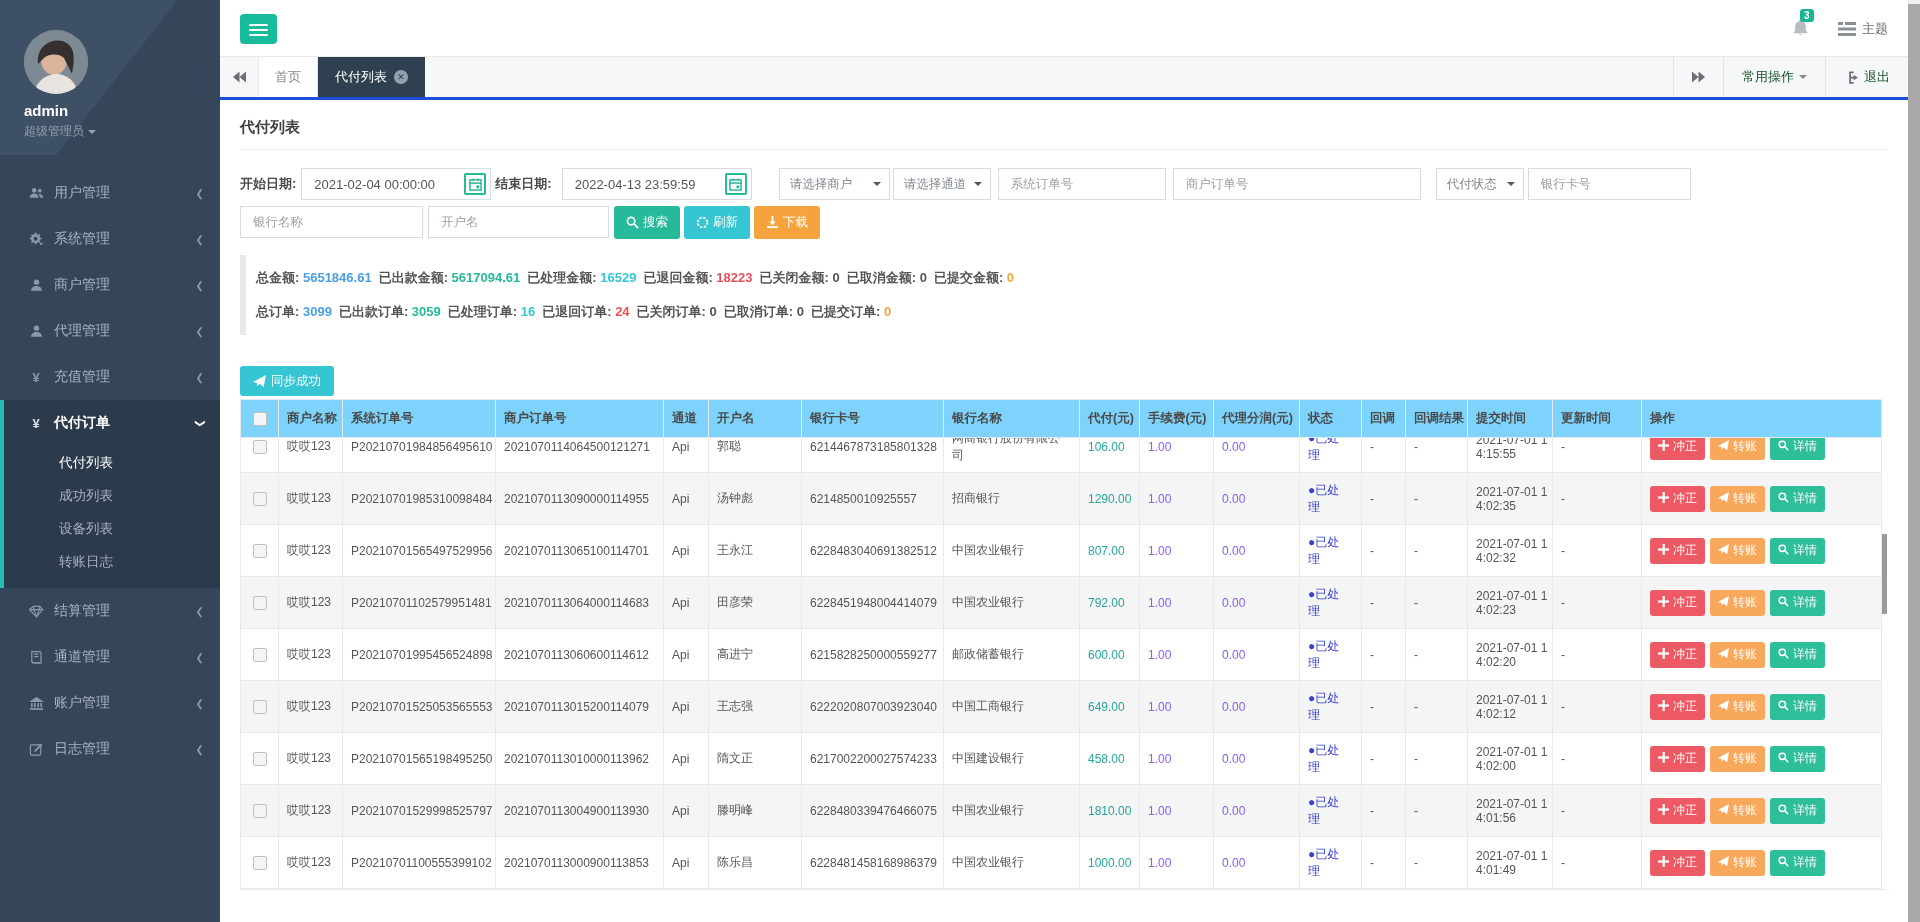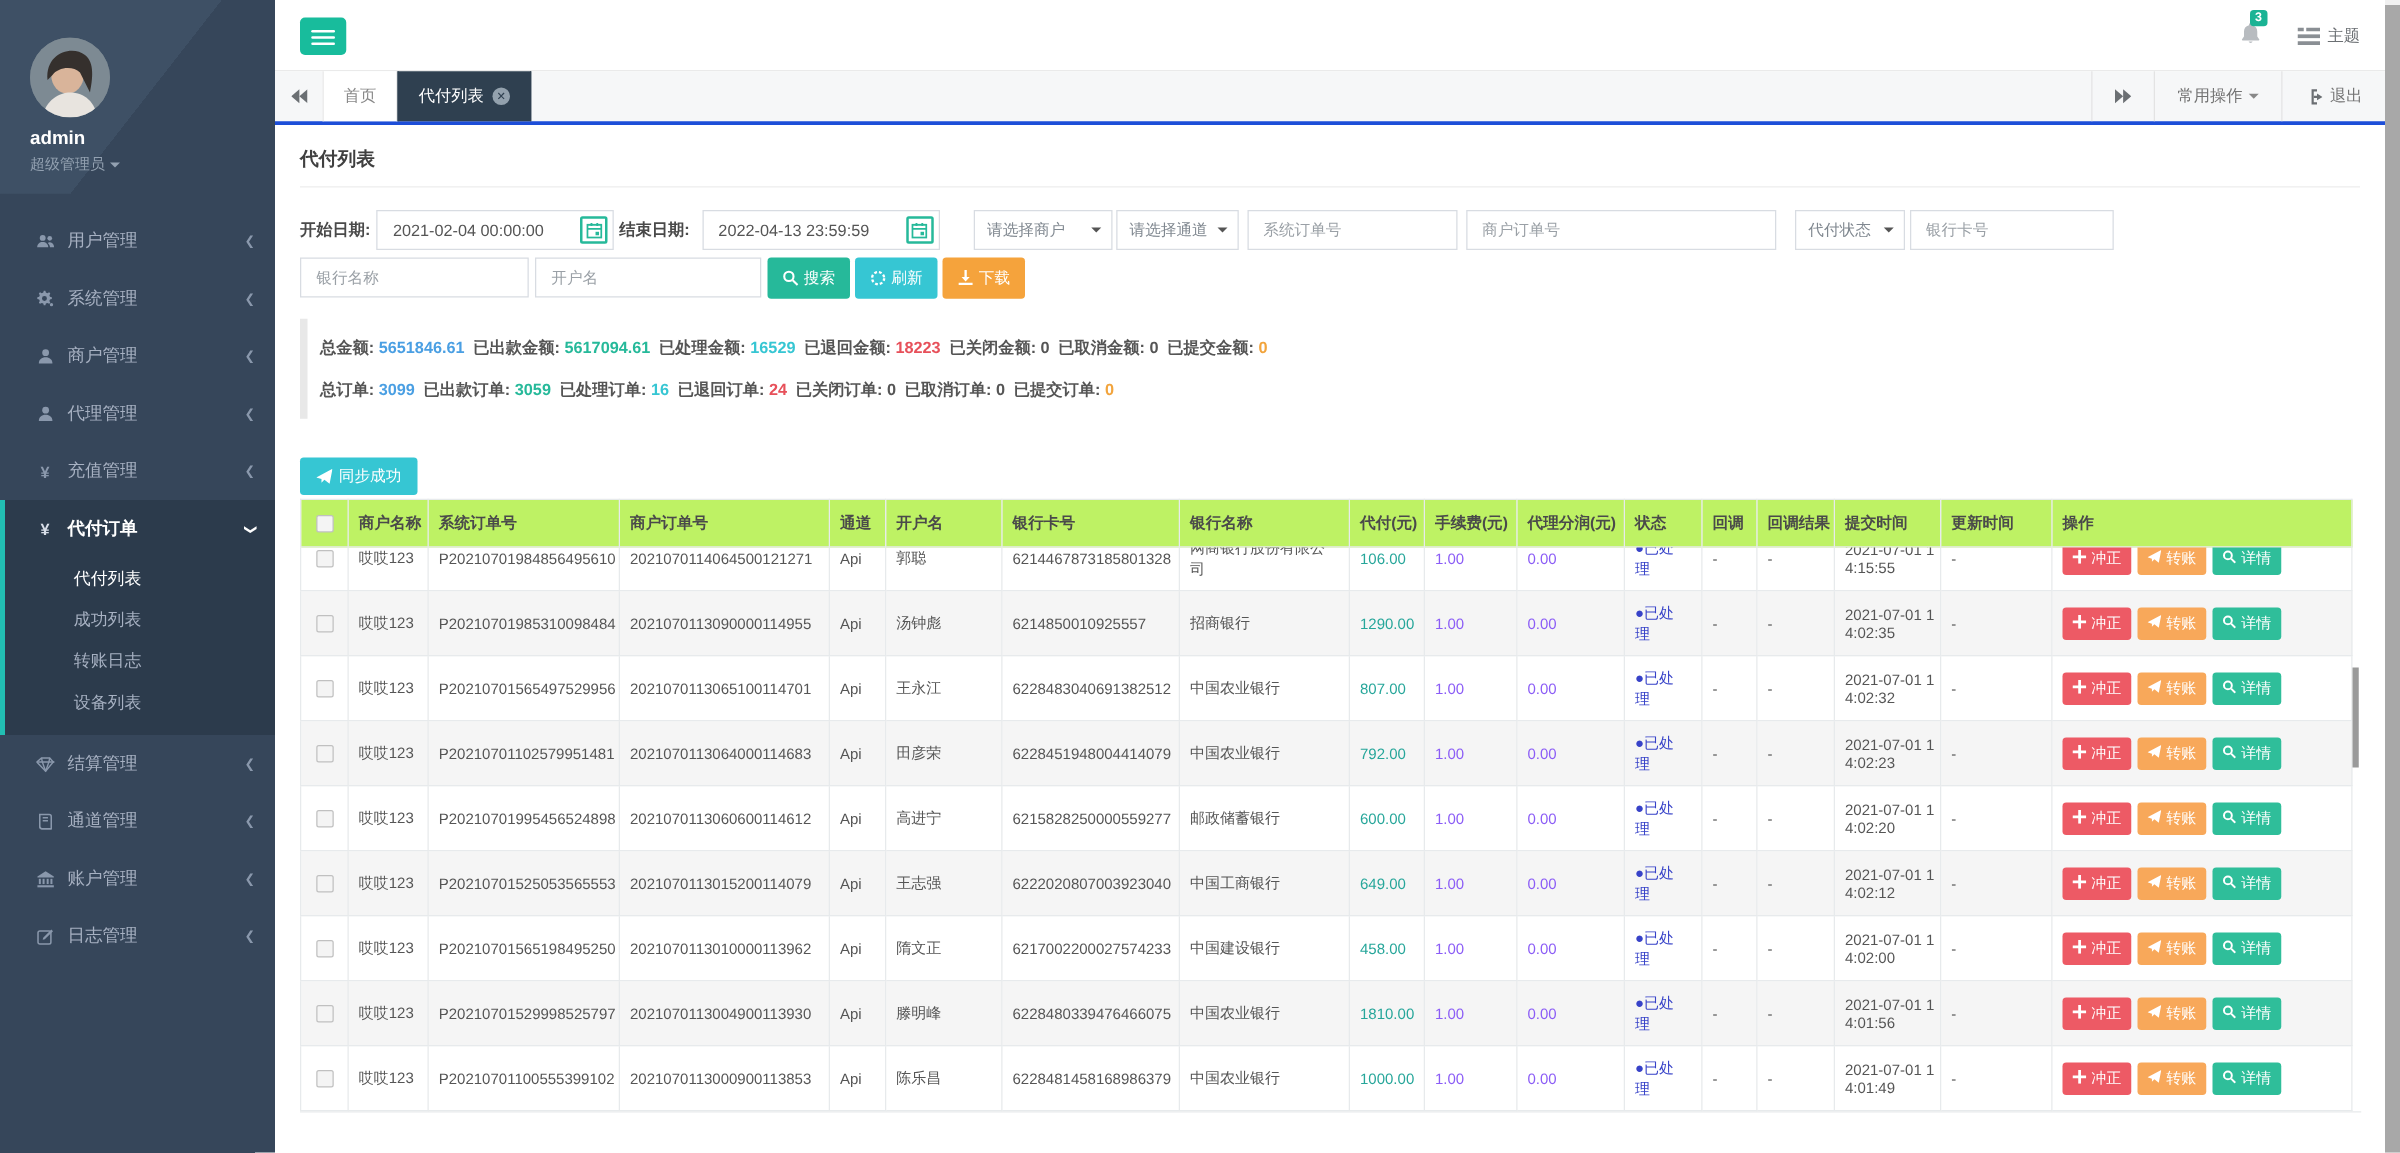--- a/index.html
+++ b/index.html
@@ -36,21 +36,21 @@
 .theme { display:flex; align-items:center; color:#6b6f73; font-size:13px; cursor:pointer; }
 .theme svg { width:18px; height:14px; margin-right:6px; }
 
 .tabbar { height:43px; background:#f6f7f8; border-bottom:3px solid #1d4ed8; display:flex; align-items:stretch; position:relative; }
 .tab-arrow { width:38px; display:flex; align-items:center; justify-content:center; cursor:pointer; }
 .tab-arrow svg { width:13px; height:12px; fill:#6b6f73; }
 .tab { display:flex; align-items:center; padding:0 16px; font-size:13px; color:#888; background:#fff; border-left:1px solid #e8e8e8; border-right:1px solid #e8e8e8; cursor:pointer; white-space:nowrap; }
 .tab.active { background:#2f4050; color:#fff; border-color:#2f4050; }
 .tab-close { display:inline-flex; width:14px; height:14px; background:#93a1ad; color:#2f4050; border-radius:50%; font-size:9px; align-items:center; justify-content:center; margin-left:7px; font-weight:bold; cursor:pointer; }
 .tr-group { position:absolute; right:0; top:0; height:40px; display:flex; align-items:stretch; }
-.tr-cell { display:flex; align-items:center; padding:0 18px; border-left:1px solid #e3e3e3; color:#737373; font-size:13px; cursor:pointer; white-space:nowrap; }
+.tr-cell { display:flex; align-items:center; padding:0 18px; border-left:1px solid #e3e3e3; color:#14532d; font-size:13px; cursor:pointer; white-space:nowrap; }
 .tr-cell svg { fill:#6b6f73; }
 .caret { display:inline-block; width:0; height:0; border-left:4px solid transparent; border-right:4px solid transparent; border-top:4px solid #888; margin-left:5px; }
 
 .content { padding:0 20px; }
 .page-head { height:50px; border-bottom:1px solid #ededed; }
 .page-title { font-size:15px; color:#404040; font-weight:bold; padding-top:18px; }
 .frow { display:flex; margin-top:18px; height:32px; }
 .frow2 { display:flex; margin-top:6px; height:33px; }
 .f-label { font-size:13px; font-weight:bold; color:#4a4a4a; line-height:32px; white-space:nowrap; }
 .f-date { position:relative; margin-left:5px; width:190px; }
@@ -70,21 +70,21 @@
 .stats { margin-top:16px; border-left:6px solid #e8e8e8; padding:11px 0 11px 10px;font-weight:bold; }
 .stat-line { font-size:13px; color:#555; height:24px; line-height:24px; white-space:nowrap; }
 .stat-line + .stat-line { margin-top:10px; }
 .seg-label { color:#555; }
 .seg-val { margin-right:7px; }
 
 .sync-btn { margin-top:31px; height:30px; background:#36c6d3; border:none; border-radius:3px; color:#fff; font-size:12.5px; padding:0 13px; display:inline-flex; align-items:center; cursor:pointer; }
 .sync-btn svg { width:13px; height:13px; margin-right:5px; }
 .tablebox { margin-top:3px; position:relative; width:1649px; }
 table { border-collapse:collapse; table-layout:fixed; width:1641px; }
-th { border:1px solid #e7eaec; font-size:12.5px; color:#4a4a4a; text-align:left; padding:10px 4px 10px 8px; font-weight:bold; background:#bef264; height:38px; white-space:nowrap; }
+th { border:1px solid #e7eaec; font-size:12.5px; color:#4a4a4a; text-align:left; padding:10px 4px 10px 8px; font-weight:bold; background:#7dd3fc; height:38px; white-space:nowrap; }
 td { border:1px solid #e7eaec; font-size:12px; color:#555; padding:4px 4px 4px 8px; height:52px; white-space:nowrap; background:transparent; }
 td.wrapcell { white-space:normal; word-break:break-all; }
 tbody tr:nth-child(even) td { background:#f5f5f5; }
 .thead-table { border-bottom:none; }
 .tbody-wrap { height:452px; overflow:hidden; position:relative; border-bottom:1px solid #e7eaec; }
 .tbody-table { margin-top:-18px; }
 .cb { display:inline-block; width:14px; height:14px; border:1px solid #c0c0c0; border-radius:2px; background:#f4f4f4; vertical-align:middle; cursor:pointer; }
 td.c-check, th.c-check { text-align:center; padding:4px 2px; }
 .amount { color:#26a69a; }
 .fee { color:#8b5cf6; }
@@ -176,22 +176,22 @@
         <div class="nav-item">
           <span class="nav-icon">
             <b style="font-size:13px;font-weight:bold">¥</b>
           </span>
           <span class="nav-label">代付订单</span>
           <span class="nav-chevron" style="color:#fff;transform:rotate(90deg)">❯</span>
         </div>
         <ul class="submenu">
           <li class="sub-item active">代付列表</li>
           <li class="sub-item">成功列表</li>
+          <li class="sub-item">设备列表</li>
           <li class="sub-item">转账日志</li>
-          <li class="sub-item">设备列表</li>
         </ul>
       </li>
       <li class="navgroup">
         <div class="nav-item">
           <span class="nav-icon">
             <svg viewBox="0 0 16 16" fill="none" stroke="#8a98ac" stroke-width="1.2">
               <path d="M4.5 2.5h7l3 3.5L8 13.8.5 6z"></path>
               <path d="M.5 6h15M8 13.8 5.2 6M8 13.8 10.8 6M4.5 2.5 5.2 6M11.5 2.5 10.8 6"></path>
             </svg>
           </span>

